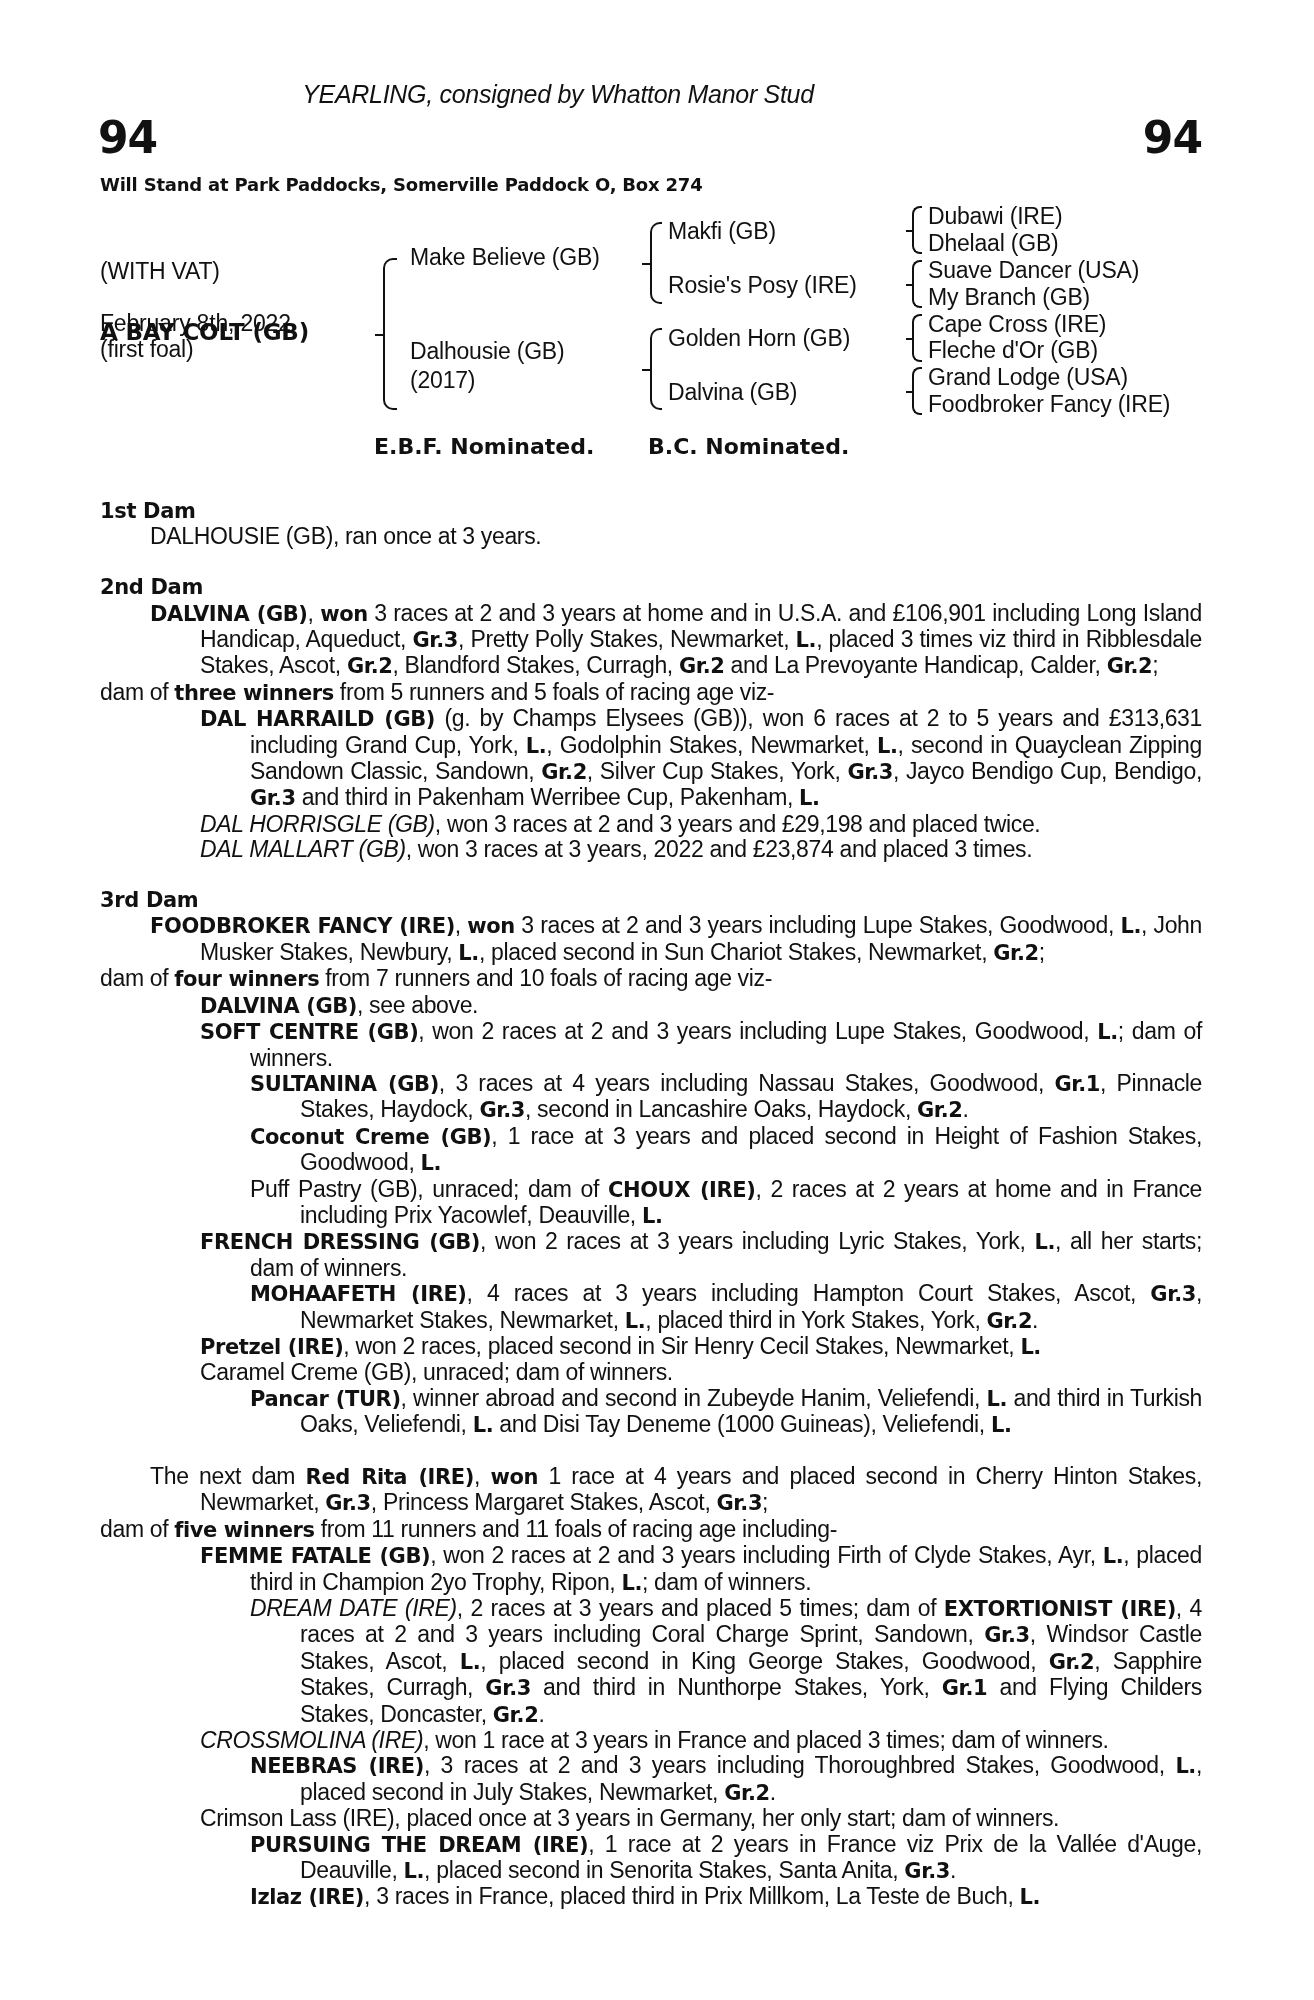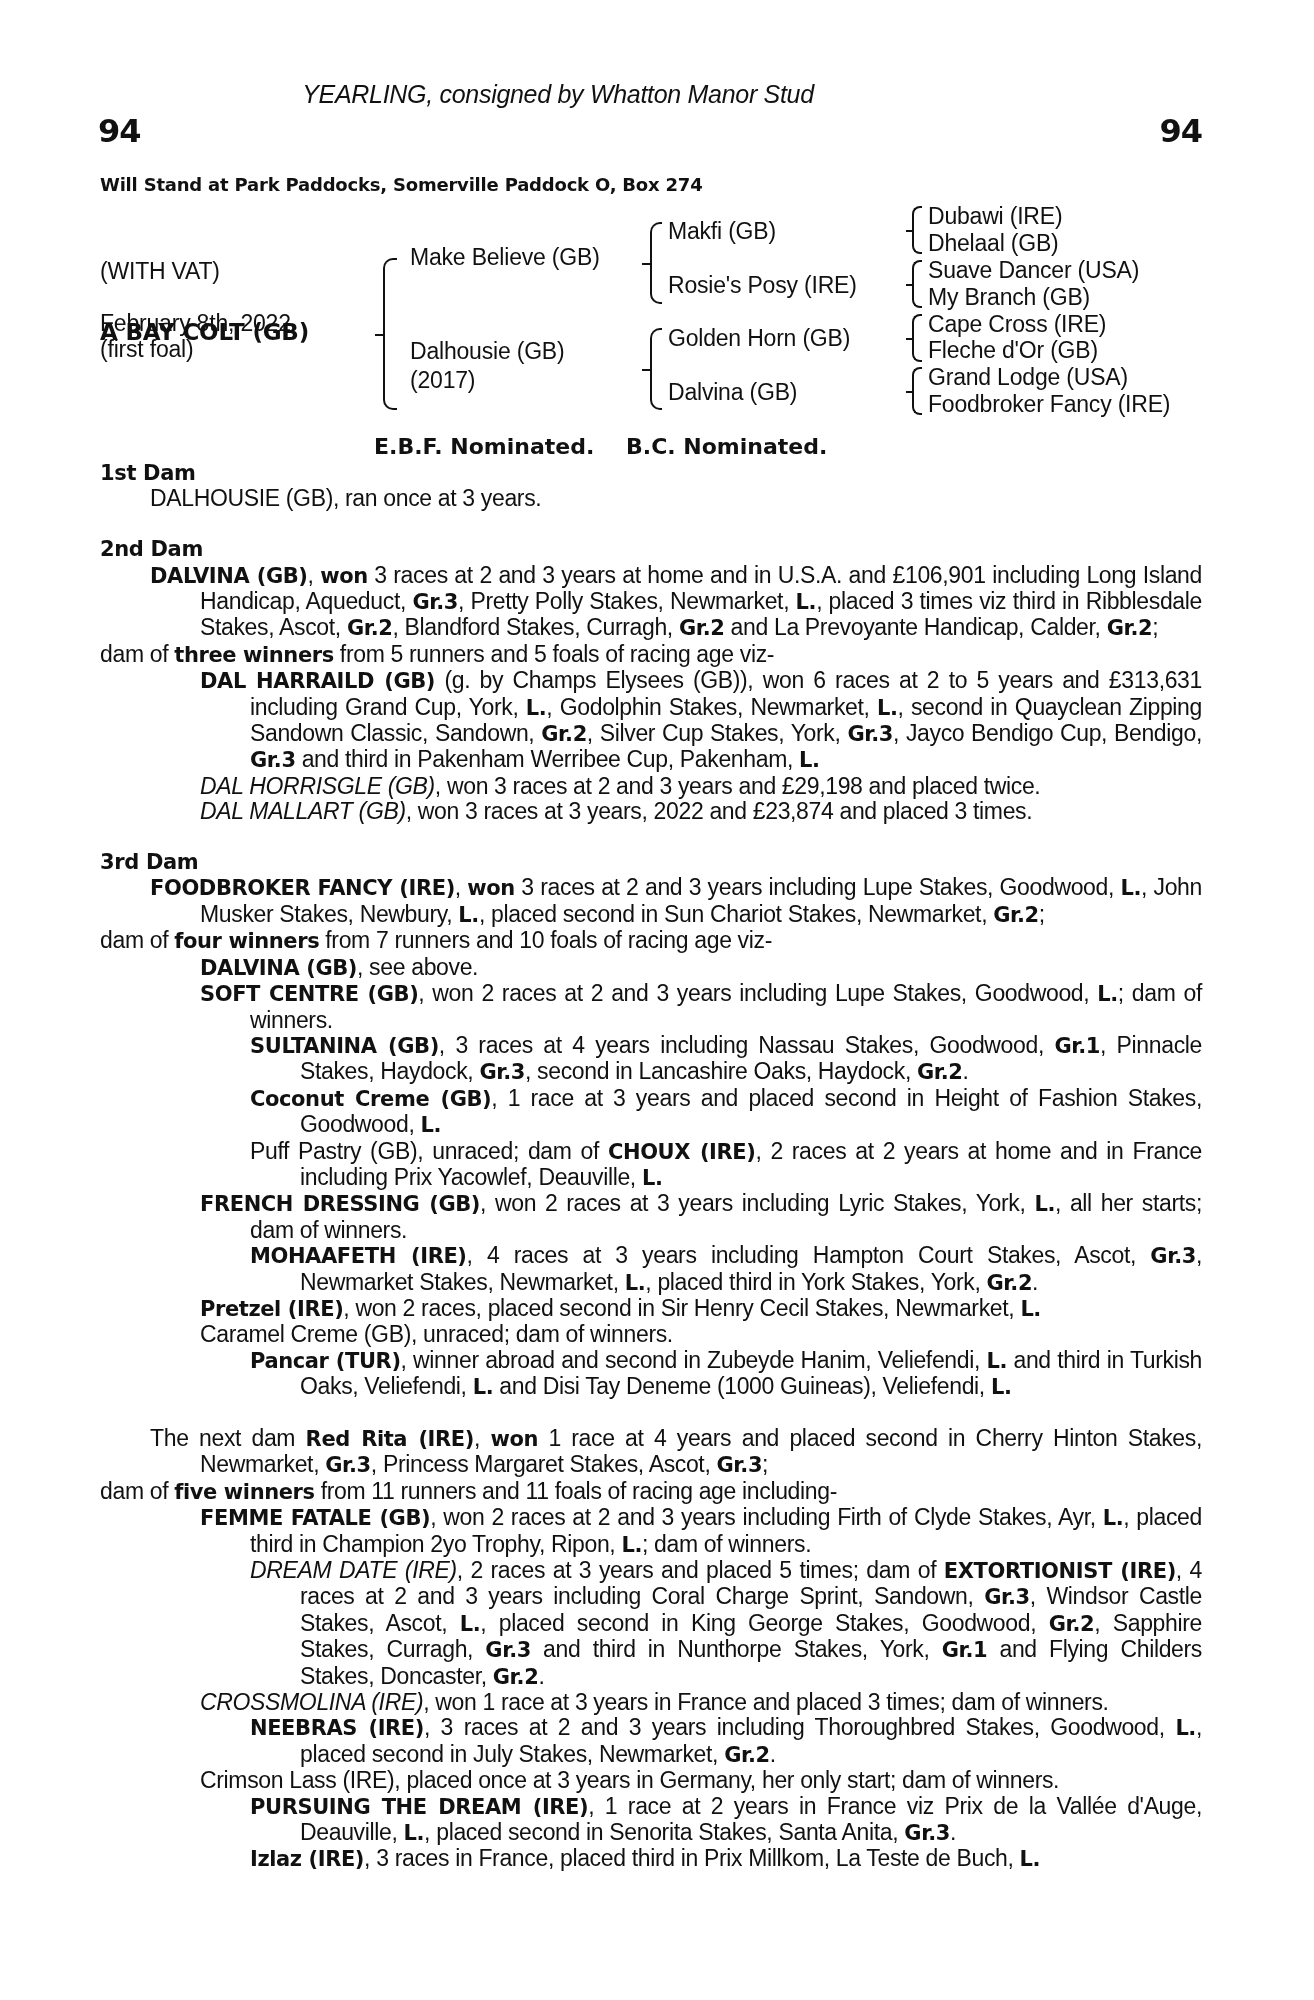--- a/index.html
+++ b/index.html
@@ -1,36 +1,36 @@
 <!DOCTYPE html>
 <html><head>
 <meta charset="utf-8">
 <style>
   html, body { margin: 0; padding: 0; background: #ffffff; }
   body { width: 1314px; height: 2000px; position: relative; overflow: hidden;
          font-family: "Liberation Sans", sans-serif; color: #111111; }
   #consignor { position: absolute; left: 0; width: 1116px; top: 80px; text-align: center;
                font-style: italic; font-size: 25px; letter-spacing: -0.3px; }
-  .lot { position: absolute; top: 112px; font-size: 32px; font-weight: 900; letter-spacing: -1px;
+  .lot { position: absolute; top: 112px; font-size: 44px; font-weight: 900; letter-spacing: -1px;
          font-family: "DejaVu Sans", sans-serif; }
   #lot-left { left: 98px; }
   #lot-right { right: 112px; }
   #stand { position: absolute; left: 100px; top: 174px; font-family: "DejaVu Sans", sans-serif;
            font-weight: bold; font-size: 18px; letter-spacing: -0.2px; }
 
   .ped { position: absolute; font-size: 23px; white-space: nowrap; letter-spacing: -0.2px; }
   .ped-bold { font-family: "DejaVu Sans", sans-serif; font-weight: bold; font-size: 23px; }
   .brace { position: absolute; border: 2px solid #111; border-right: none; border-radius: 10px 0 0 10px; }
   .brace::after { content: ""; position: absolute; left: -10px; top: 50%; width: 8px; height: 2px; background: #111; }
   .brace-sm { position: absolute; width: 8px; border: 2px solid #111; border-right: none; border-radius: 8px 0 0 8px; }
   .brace-sm::after { content: ""; position: absolute; left: -8px; top: 50%; width: 6px; height: 2px; background: #111; }
 
   .nom { position: absolute; top: 434px; font-family: "DejaVu Sans", sans-serif; font-weight: bold; font-size: 22px; text-align: right; }
 
-  #body-text { position: absolute; left: 100px; top: 461px; width: 1102px; font-size: 23px;
+  #body-text { position: absolute; left: 100px; top: 499px; width: 1102px; font-size: 23px;
                line-height: 25.4px; letter-spacing: -0.35px; }
   .sec-head { font-family: "DejaVu Sans", sans-serif; font-weight: bold; font-size: 21px; }
   .para { text-align: justify; text-align-last: left; }
   .gap { height: 25.4px; }
   .b { font-family: "DejaVu Sans", sans-serif; font-weight: bold; font-size: 21px; letter-spacing: -0.4px; }
   .i { font-style: italic; }
   .ind0 { padding-left: 50px; text-indent: -50px; }
   .ind1 { padding-left: 100px; text-indent: -50px; }
   .ind2 { padding-left: 150px; text-indent: -50px; }
   .ind3 { padding-left: 200px; text-indent: -50px; }
@@ -72,21 +72,21 @@
   <div class="ped" style="left:928px; top:230px;">Dhelaal (GB)</div>
   <div class="ped" style="left:928px; top:257px;">Suave Dancer (USA)</div>
   <div class="ped" style="left:928px; top:284px;">My Branch (GB)</div>
   <div class="ped" style="left:928px; top:311px;">Cape Cross (IRE)</div>
   <div class="ped" style="left:928px; top:337px;">Fleche d'Or (GB)</div>
   <div class="ped" style="left:928px; top:364px;">Grand Lodge (USA)</div>
   <div class="ped" style="left:928px; top:391px;">Foodbroker Fancy (IRE)</div>
 </div>
 
 <div class="nom" style="left:374px;">E.B.F. Nominated.</div>
-<div class="nom" style="left:626px;">B.C. Nominated.</div>
+<div class="nom" style="left:648px;">B.C. Nominated.</div>
 
 <div id="body-text">
     <div class="sec-head">1st Dam</div>
     <div class="para ind1"><span>DALHOUSIE (GB), ran once at 3 years.</span></div>
     <div class="gap"></div>
     <div class="sec-head">2nd Dam</div>
     <div class="para ind1"><span class="b">DALVINA (GB)</span><span>, </span><span class="b">won</span><span> 3 races at 2 and 3 years at home and in U.S.A. and £106,901 including Long Island Handicap, Aqueduct, </span><span class="b">Gr.3</span><span>, Pretty Polly Stakes, Newmarket, </span><span class="b">L.</span><span>, placed 3 times viz third in Ribblesdale Stakes, Ascot, </span><span class="b">Gr.2</span><span>, Blandford Stakes, Curragh, </span><span class="b">Gr.2</span><span> and La Prevoyante Handicap, Calder, </span><span class="b">Gr.2</span><span>;</span></div>
     <div class="para ind0" style="padding-left: 50px;"><span>dam of </span><span class="b">three winners</span><span> from 5 runners and 5 foals of racing age viz-</span></div>
     <div class="para ind2"><span class="b">DAL HARRAILD (GB)</span><span> (g. by Champs Elysees (GB)), won 6 races at 2 to 5 years and £313,631 including Grand Cup, York, </span><span class="b">L.</span><span>, Godolphin Stakes, Newmarket, </span><span class="b">L.</span><span>, second in Quayclean Zipping Sandown Classic, Sandown, </span><span class="b">Gr.2</span><span>, Silver Cup Stakes, York, </span><span class="b">Gr.3</span><span>, Jayco Bendigo Cup, Bendigo, </span><span class="b">Gr.3</span><span> and third in Pakenham Werribee Cup, Pakenham, </span><span class="b">L.</span></div>
     <div class="para ind2"><span class="i">DAL HORRISGLE (GB)</span><span>, won 3 races at 2 and 3 years and £29,198 and placed twice.</span></div>

